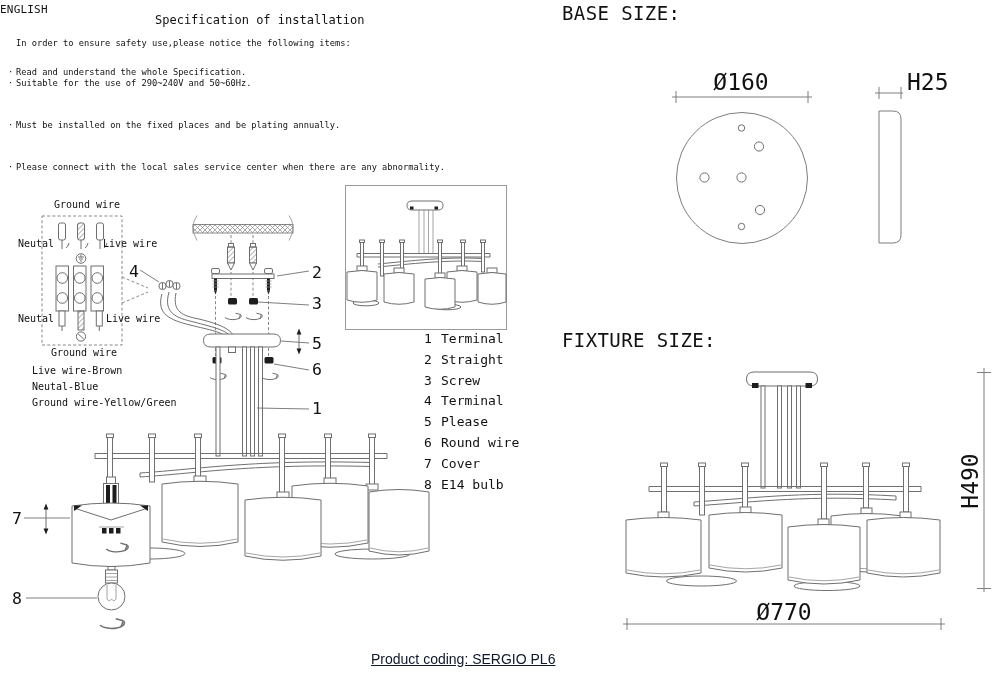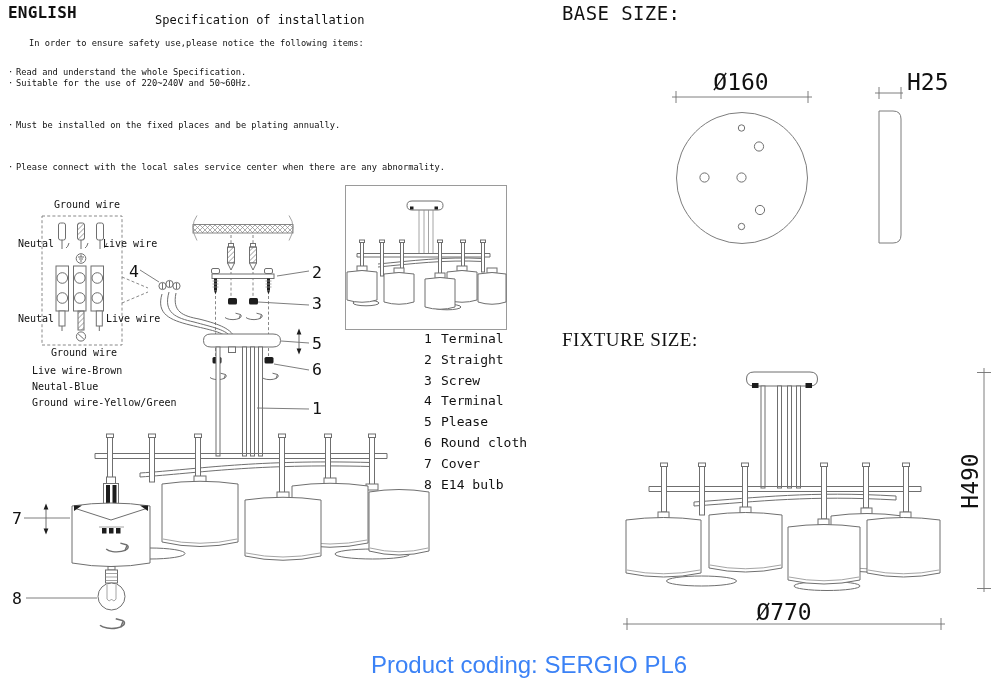--- a/index.html
+++ b/index.html
@@ -1,30 +1,30 @@
 <!DOCTYPE html>
 <html><head>
 <meta charset="utf-8">
 <style>
   html,body { margin:0; padding:0; background:#fff; }
   #page { position:relative; width:1000px; height:690px; background:#fff;
           font-family:"DejaVu Sans Mono", monospace; color:#111; overflow:hidden; }
   .abs { position:absolute; }
-  #lang { left:8px; top:3px; font-size:16px; letter-spacing:0.2px;font-weight:bold; }
+  #lang { left:0; top:3px; font-size:11px; letter-spacing:0.2px; }
   #spec-title { left:155px; top:13px; font-size:12px;text-align:right; }
-  #spec-intro { left:29px; top:38px; font-size:8.7px; white-space:pre; }
+  #spec-intro { left:16px; top:38px; font-size:8.7px; white-space:pre; }
   .spec-item { position:absolute; left:8px; font-size:8.7px; white-space:pre; }
   .bullet { display:inline-block; width:8px; }
   #parts-list { left:424px; top:329px; font-size:13px; line-height:20.8px; }
   .part-num { display:inline-block; width:17px; }
   .sec-title { font-size:19px; letter-spacing:0.4px; }
   #base-title { left:562px; top:2px;text-align:right; }
-  #fixture-title { left:562px; top:329px;font-family:Liberation Serif, serif; }
+  #fixture-title { left:562px; top:329px; }
   #product-coding { left:371px; top:651px; font-family:"Liberation Sans", sans-serif;
-                    font-size:24px; color:#3b82f6; }
+                    font-size:14px; color:#0f172a;text-decoration:underline; }
   svg { position:absolute; left:0; top:0; }
   .s  { stroke:#6f6f6f; stroke-width:1; fill:none; }
   .sw { stroke:#6f6f6f; stroke-width:1; fill:#fff; }
   .thin { stroke:#8d8d8d; stroke-width:0.8; fill:none; }
   .sb { fill:#1d1d1d; stroke:none; }
   .sd { stroke:#7a7a7a; stroke-width:0.9; fill:none; stroke-dasharray:3 2.2; }
   .ldr { stroke:#6f6f6f; stroke-width:0.9; fill:none; }
   text.cap { font:16.5px "DejaVu Sans Mono", monospace; fill:#111; }
   text.lbl { font:10px "DejaVu Sans Mono", monospace; fill:#111; }
   text.dim { font:23px "DejaVu Sans Mono", monospace; fill:#111; }
@@ -32,35 +32,35 @@
 </head>
 <body>
 
 <div id="page">
 
   <div class="abs" id="lang">ENGLISH</div>
   <div class="abs" id="spec-title">Specification of installation</div>
   <div class="abs" id="spec-intro">In order to ensure safety use,please notice the following items:</div>
 
   <div class="spec-item" style="top:67px"><span class="bullet">·</span><span>Read and understand the whole Specification.</span></div>
-  <div class="spec-item" style="top:78px"><span class="bullet">·</span><span>Suitable for the use of 220~240V and 50~60Hz.</span></div>
+  <div class="spec-item" style="top:78px"><span class="bullet">·</span><span>Suitable for the use of 290~240V and 50~60Hz.</span></div>
   <div class="spec-item" style="top:120px"><span class="bullet">·</span><span>Must be installed on the fixed places and be plating annually.</span></div>
   <div class="spec-item" style="top:162px"><span class="bullet">·</span><span>Please connect with the local sales service center when there are any abnormality.</span></div>
 
   <div class="abs sec-title" id="base-title">BASE SIZE:</div>
   <div class="abs sec-title" id="fixture-title">FIXTURE SIZE:</div>
   <div class="abs" id="product-coding">Product coding: SERGIO PL6</div>
 
   <div class="abs" id="parts-list">
     <div><span class="part-num">1</span><span>Terminal</span></div>
     <div><span class="part-num">2</span><span>Straight</span></div>
     <div><span class="part-num">3</span><span>Screw</span></div>
     <div><span class="part-num">4</span><span>Terminal</span></div>
     <div><span class="part-num">5</span><span>Please</span></div>
-    <div><span class="part-num">6</span><span>Round cloth</span></div>
+    <div><span class="part-num">6</span><span>Round wire</span></div>
     <div><span class="part-num">7</span><span>Cover</span></div>
     <div><span class="part-num">8</span><span>E14 bulb</span></div>
   </div>
 
   <svg width="1000" height="690" viewBox="0 0 1000 690">
     <defs>
       <pattern id="hatch" width="3.5" height="3.5" patternUnits="userSpaceOnUse" patternTransform="rotate(45)">
         <line x1="0" y1="0" x2="0" y2="3.5" stroke="#777" stroke-width="1.1"></line>
       </pattern>
       <pattern id="xh" width="5" height="5" patternUnits="userSpaceOnUse">

